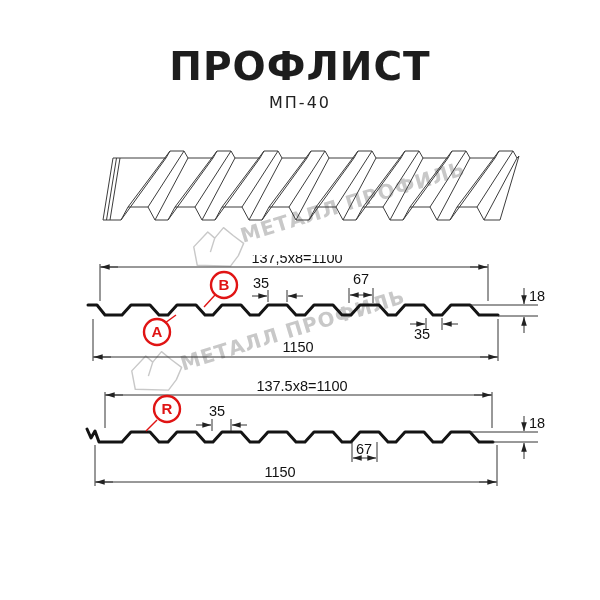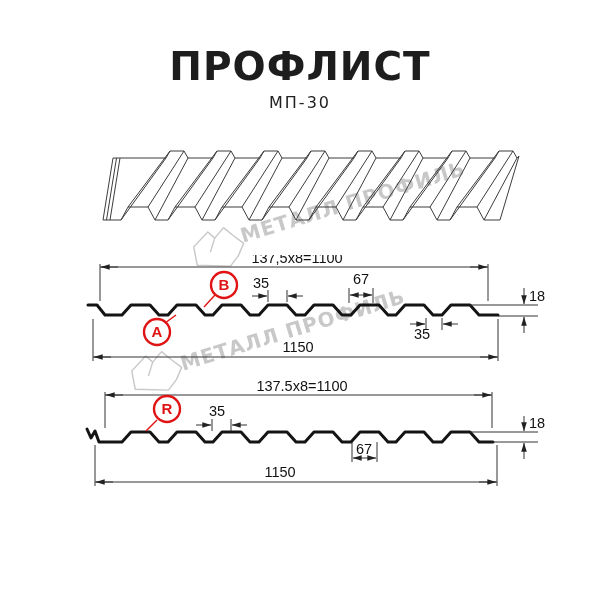--- a/index.html
+++ b/index.html
@@ -31,21 +31,21 @@
   svg .rt{font-family:"Liberation Sans",sans-serif;font-size:15px;font-weight:600;fill:var(--red);}
   svg .logo{stroke:var(--wm);stroke-width:1.6;fill:none;stroke-linejoin:round;}
   svg .arrfill{fill:#222;}
 </style>
 </head>
 <body>
 
 <div class="page">
 
   <div class="title">ПРОФЛИСТ</div>
-  <div class="subtitle">МП-30</div>
+  <div class="subtitle">МП-40</div>
 
   <svg class="wm-logo" style="left:192px;top:224px" width="56" height="44" viewBox="0 0 64 50">
     <path class="logo" d="M6,47 L2,26 L18,9 L26,16 L36,4 L47,13 L59,22 L53,36 L44,48 Z"></path>
     <path class="logo" d="M26,16 L21,32"></path>
   </svg>
   <div class="wm-text" style="left:241px;top:224px">МЕТАЛЛ ПРОФИЛЬ</div>
 
   <svg class="wm-logo" style="left:130px;top:348px" width="56" height="44" viewBox="0 0 64 50">
     <path class="logo" d="M6,47 L2,26 L18,9 L26,16 L36,4 L47,13 L59,22 L53,36 L44,48 Z"></path>
     <path class="logo" d="M26,16 L21,32"></path>

